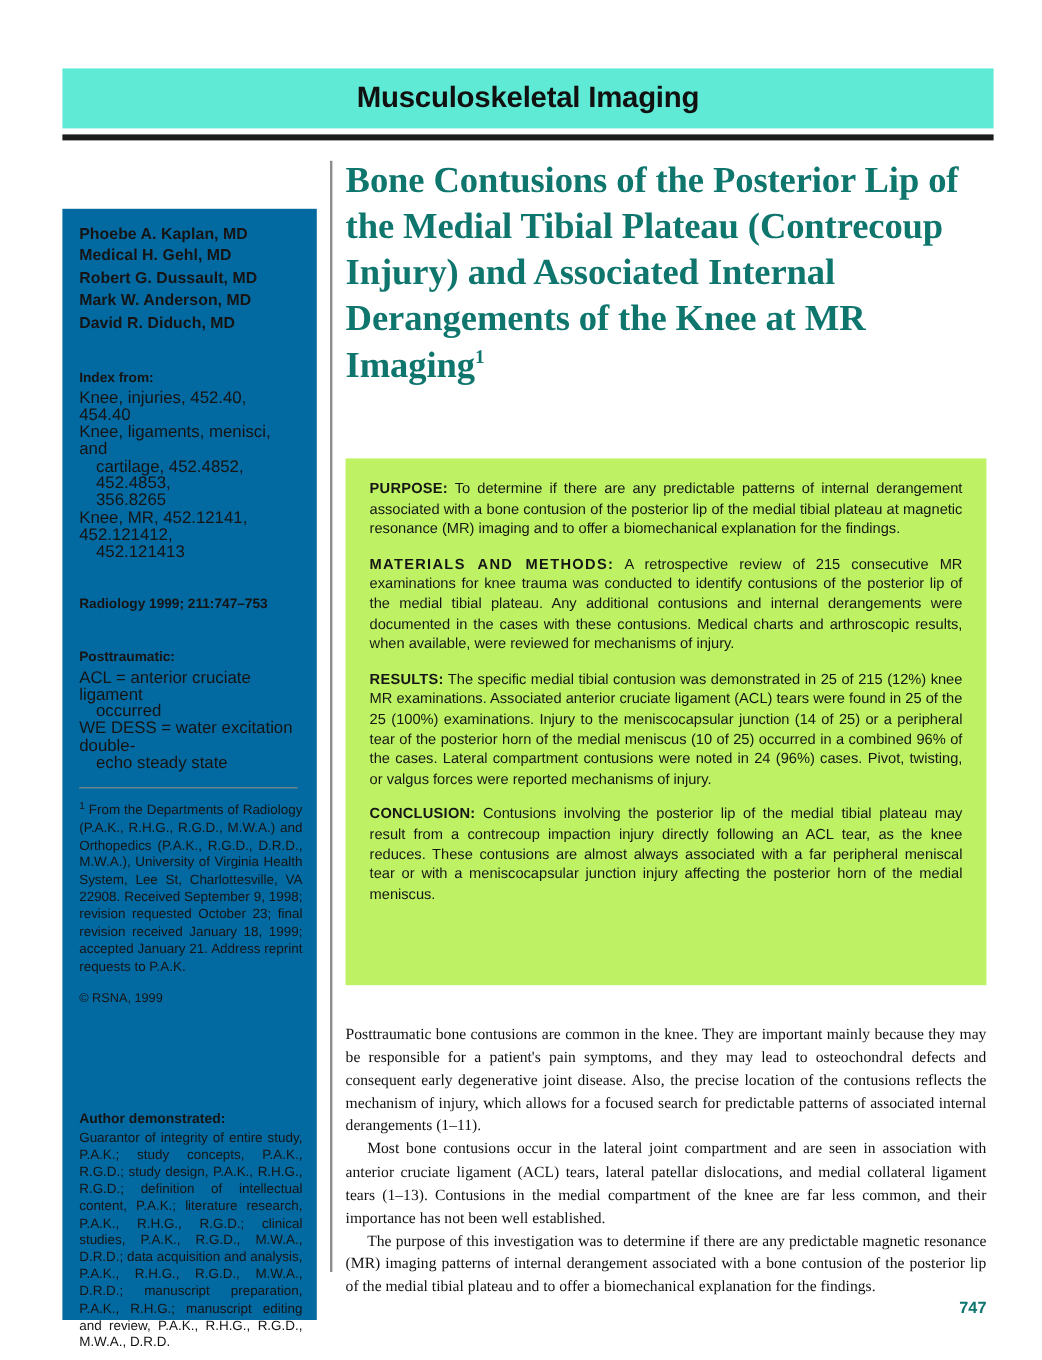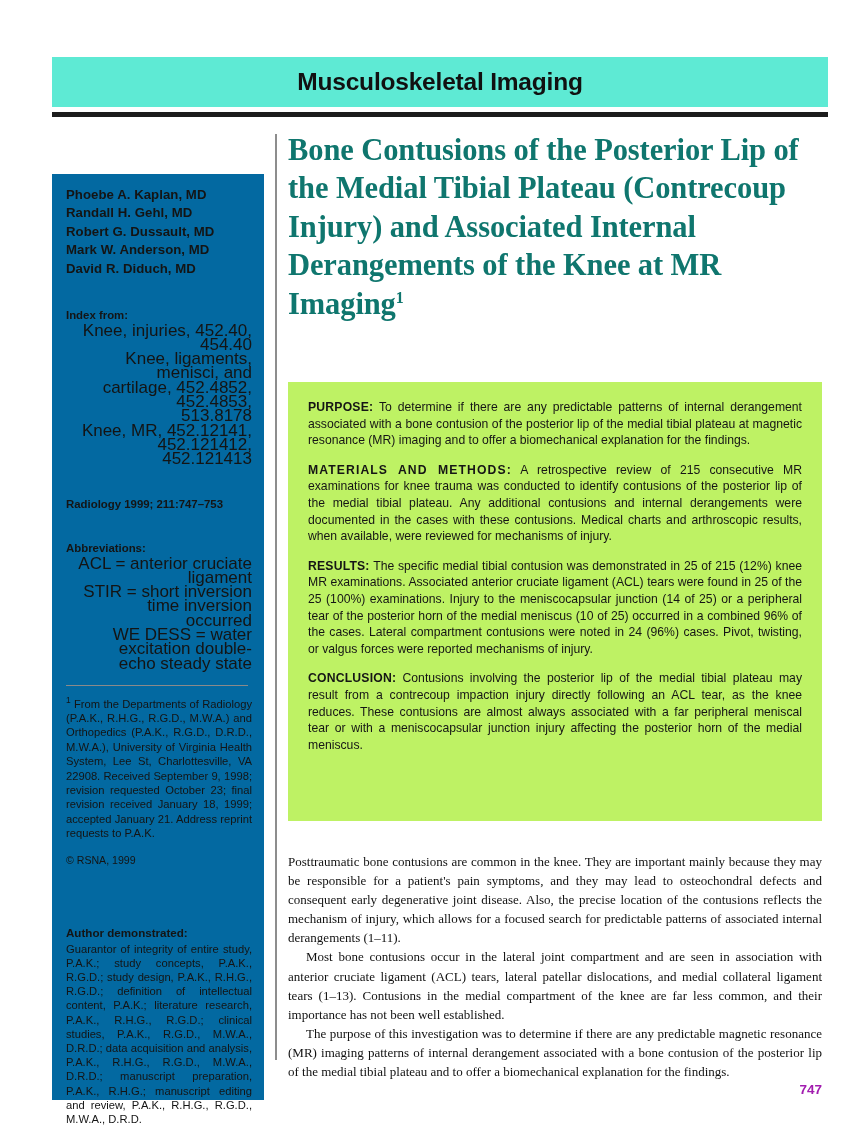--- a/index.html
+++ b/index.html
@@ -80,23 +80,22 @@
   }
 
   .sb-block { margin-top: 30px; }
   .sb-heading {
     font-weight: bold;
     font-size: 11.4px;
     line-height: 14.5px;
     margin-bottom: 1px;
   }
   .sb-line {
-    font-size: 17px;
+    font-size: 14px;
     line-height: 14.3px;
-    text-align: right;
   }
   .sb-line.indent { padding-left: 14px; }
 
   .sb-rule {
     border: 0;
     border-top: 1.5px solid #8a8a8a;
     margin: 14px 4px 7px 0;
   }
 
   .sb-para {
@@ -183,59 +182,58 @@
   #body-text p.indented { text-indent: 18px; }
 
   
   #page-folio {
     position: absolute;
     right: 46px;
     top: 1082px;
     font-family: "Liberation Sans", sans-serif;
     font-weight: bold;
     font-size: 13.5px;
-    color: #a21caf;
+    color: #0f766e;
   }
 </style>
 </head>
 <body>
 
 <div id="journal-header-band">
   <div id="journal-header-title">Musculoskeletal Imaging</div>
 </div>
 <div id="header-rule"></div>
 
 <aside id="sidebar">
 
   <ul class="author-list">
     <li class="author-name">Phoebe A. Kaplan, MD</li>
-    <li class="author-name">Randall H. Gehl, MD</li>
+    <li class="author-name">Medical H. Gehl, MD</li>
     <li class="author-name">Robert G. Dussault, MD</li>
     <li class="author-name">Mark W. Anderson, MD</li>
     <li class="author-name">David R. Diduch, MD</li>
   </ul>
 
   <div class="sb-block">
     <div class="sb-heading">Index from:</div>
     <div class="sb-line">Knee, injuries, 452.40, 454.40</div>
     <div class="sb-line">Knee, ligaments, menisci, and</div>
     <div class="sb-line indent">cartilage, 452.4852, 452.4853,</div>
-    <div class="sb-line indent">513.8178</div>
+    <div class="sb-line indent">356.8265</div>
     <div class="sb-line">Knee, MR, 452.12141, 452.121412,</div>
     <div class="sb-line indent">452.121413</div>
   </div>
 
   <div class="sb-block">
     <div class="sb-heading">Radiology 1999; 211:747–753</div>
   </div>
 
   <div class="sb-block">
-    <div class="sb-heading">Abbreviations:</div>
+    <div class="sb-heading">Posttraumatic:</div>
     <div class="sb-line">ACL = anterior cruciate ligament</div>
-    <div class="sb-line">STIR = short inversion time inversion</div>
     <div class="sb-line indent">occurred</div>
     <div class="sb-line">WE DESS = water excitation double-</div>
     <div class="sb-line indent">echo steady state</div>
   </div>
 
   <hr class="sb-rule">
 
   <p class="sb-para"><span class="sb-sup">1</span><span> From the Departments of Radiology (P.A.K., R.H.G., R.G.D., M.W.A.) and Orthopedics (P.A.K., R.G.D., D.R.D., M.W.A.), University of Virginia Health System, Lee St, Charlottesville, VA 22908. Received September 9, 1998; revision requested October 23; final revision received January 18, 1999; accepted January 21. </span><b>Address reprint requests to</b><span> P.A.K.</span></p>
 
   <div class="sb-copy">© RSNA, 1999</div>

